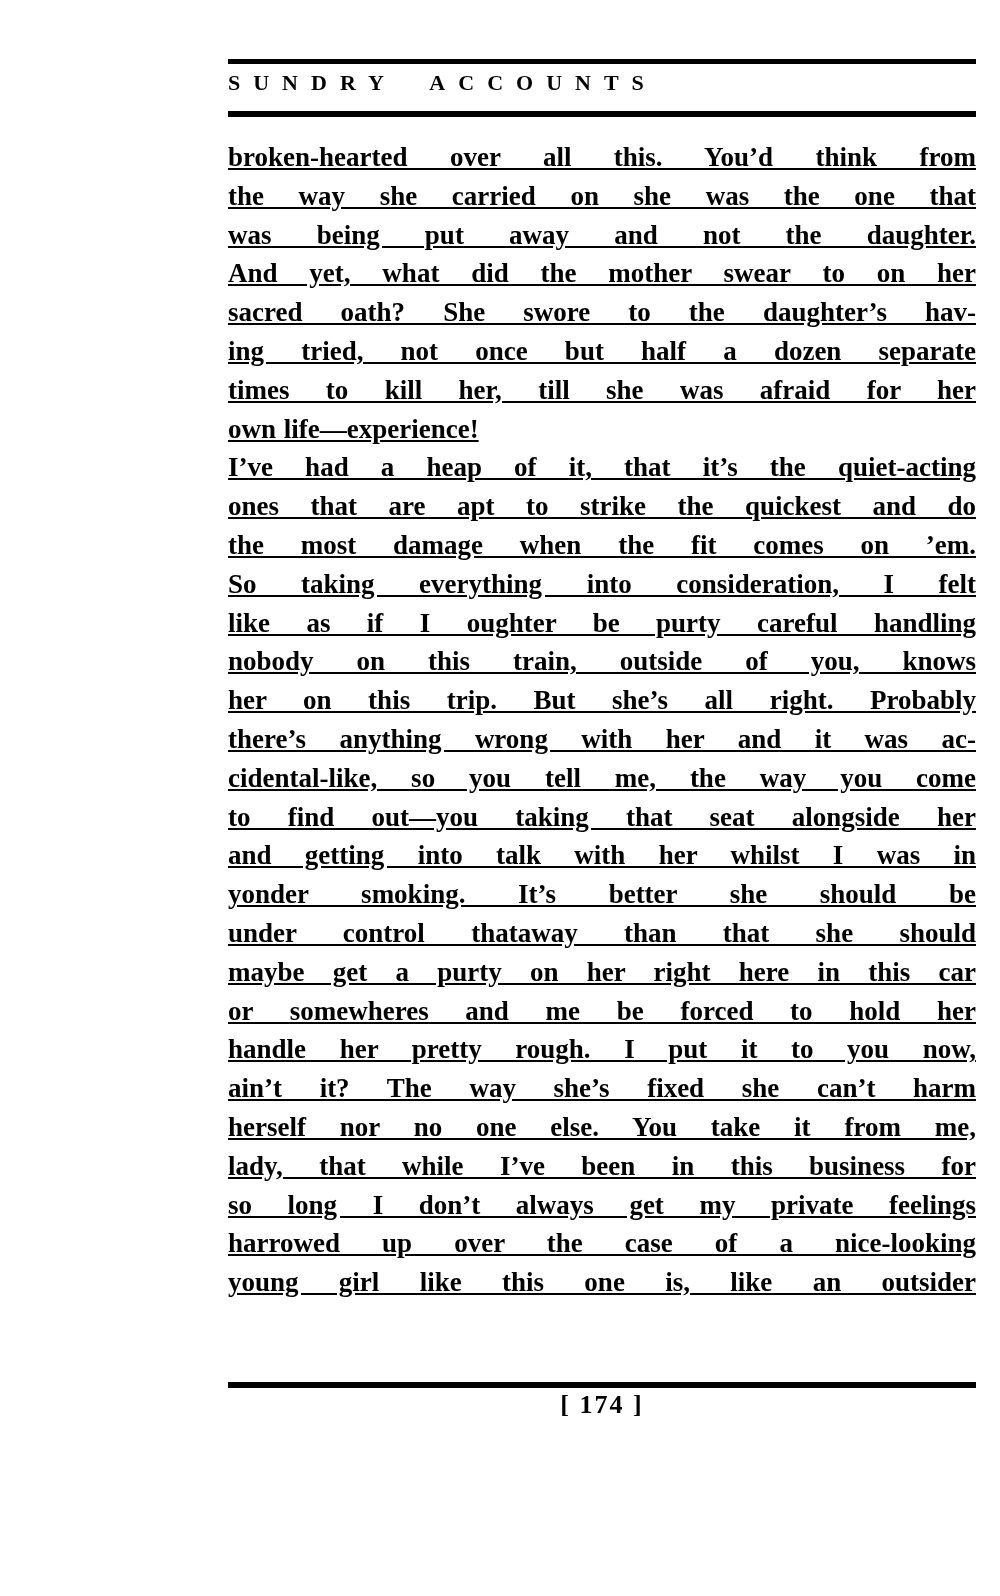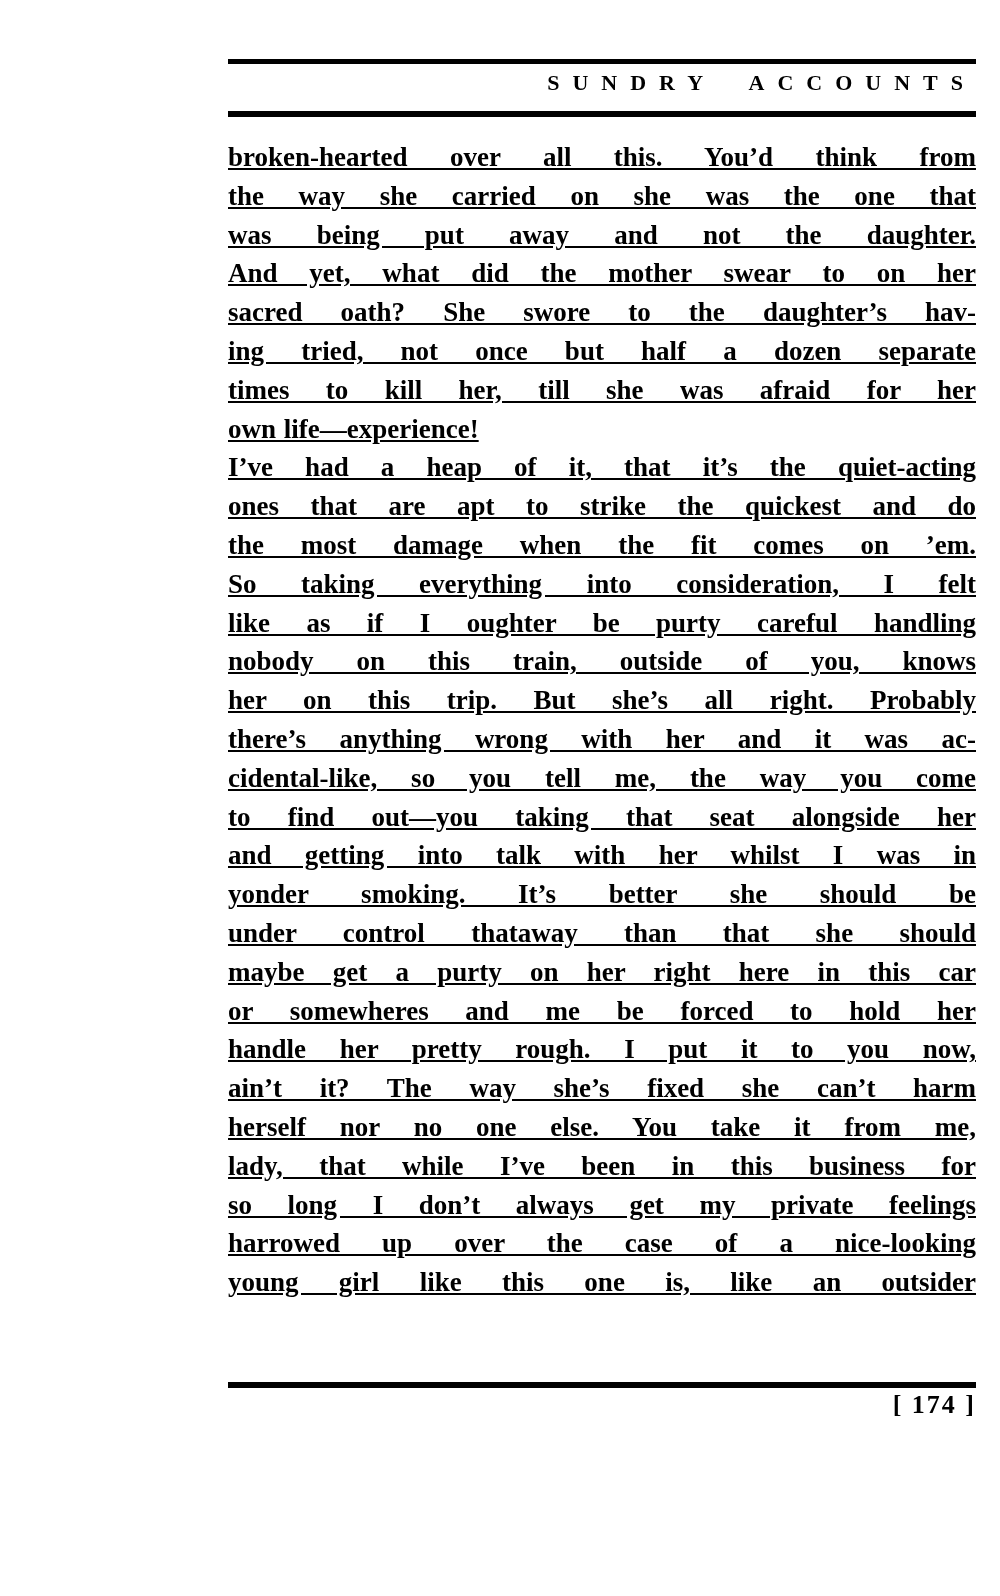--- a/index.html
+++ b/index.html
@@ -23,21 +23,21 @@
     background: #000000;
   }
   .rule-top    { top: 59px;  height: 5px; }
   .rule-head   { top: 111px; height: 6px; }
   .rule-footer { top: 1382px; height: 6px; }
   .running-head {
     position: absolute;
     top: 70px;
     left: 228px;
     width: 748px;
-    text-align: right;
+    text-align: left;
     font-size: 22px;
     font-weight: bold;
     letter-spacing: 13px;
     word-spacing: 16px;
     white-space: nowrap;
   }
   .body-text {
     position: absolute;
     top: 138px;
     left: 228px;
@@ -58,21 +58,21 @@
     text-align-last: left;
   }
   .line.indent {
     text-indent: 38px;
   }
   .page-number {
     position: absolute;
     top: 1390px;
     left: 228px;
     width: 748px;
-    text-align: right;
+    text-align: center;
     font-size: 26px;
     font-weight: bold;
     letter-spacing: 2px;
   }
 </style>
 </head>
 <body>
 
 <div class="page">
   <div class="rule rule-top"></div>

